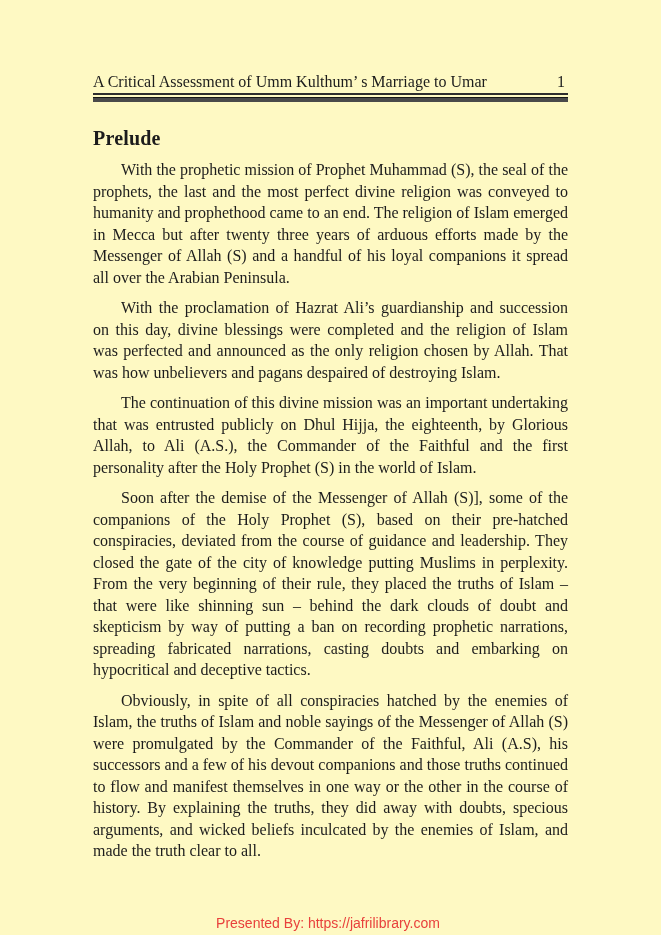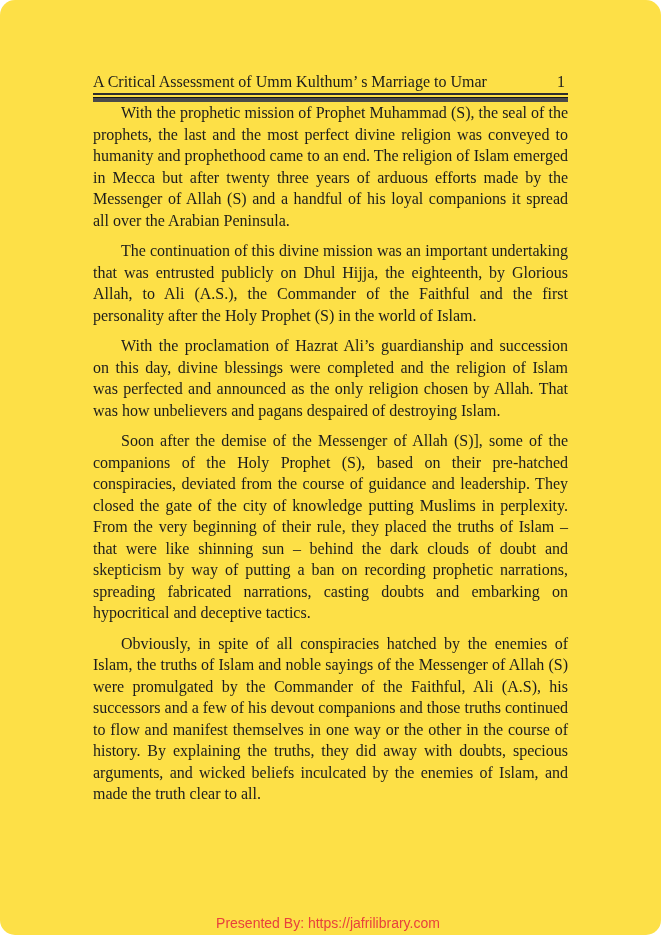--- a/index.html
+++ b/index.html
@@ -4,26 +4,25 @@
 <style>
   html, body {
     margin: 0;
     padding: 0;
     background: #ffffff;
   }
   .page {
     position: relative;
     width: 661px;
     height: 935px;
-    background: #fde047;
+    background: #fef9c3;
     overflow: hidden;
     font-family: "Liberation Serif", serif;
     color: #1c1c1c;
     box-sizing: border-box;
-    border-radius: 15px;
   }
   .content {
     margin: 0 93px;
     padding-top: 73px;
   }
   .header-row {
     display: flex;
     justify-content: space-between;
     align-items: baseline;
     font-size: 16px;
@@ -79,26 +78,27 @@
 
     <div class="running-header">
       <div class="header-row">
         <span>A Critical Assessment of Umm Kulthum’ s Marriage to Umar</span>
         <span class="page-num">1</span>
       </div>
       <div class="rule-thin"></div>
       <div class="rule-thick"></div>
     </div>
 
+    <h1 class="section-heading">Prelude</h1>
 
     <p class="body-para">With the prophetic mission of Prophet Muhammad (S), the seal of the prophets, the last and the most perfect divine religion was conveyed to humanity and prophethood came to an end. The religion of Islam emerged in Mecca but after twenty three years of arduous efforts made by the Messenger of Allah (S) and a handful of his loyal companions it spread all over the Arabian Peninsula.</p>
 
+    <p class="body-para">With the proclamation of Hazrat Ali’s guardianship and succession on this day, divine blessings were completed and the religion of Islam was perfected and announced as the only religion chosen by Allah. That was how unbelievers and pagans despaired of destroying Islam.</p>
+
     <p class="body-para">The continuation of this divine mission was an important undertaking that was entrusted publicly on Dhul Hijja, the eighteenth, by Glorious Allah, to Ali (A.S.), the Commander of the Faithful and the first personality after the Holy Prophet (S) in the world of Islam.</p>
-
-    <p class="body-para">With the proclamation of Hazrat Ali’s guardianship and succession on this day, divine blessings were completed and the religion of Islam was perfected and announced as the only religion chosen by Allah. That was how unbelievers and pagans despaired of destroying Islam.</p>
 
     <p class="body-para">Soon after the demise of the Messenger of Allah (S)], some of the companions of the Holy Prophet (S), based on their pre-hatched conspiracies, deviated from the course of guidance and leadership. They closed the gate of the city of knowledge putting Muslims in perplexity. From the very beginning of their rule, they placed the truths of Islam – that were like shinning sun – behind the dark clouds of doubt and skepticism by way of putting a ban on recording prophetic narrations, spreading fabricated narrations, casting doubts and embarking on hypocritical and deceptive tactics.</p>
 
     <p class="body-para">Obviously, in spite of all conspiracies hatched by the enemies of Islam, the truths of Islam and noble sayings of the Messenger of Allah (S) were promulgated by the Commander of the Faithful, Ali (A.S), his successors and a few of his devout companions and those truths continued to flow and manifest themselves in one way or the other in the course of history.  By explaining the truths, they did away with doubts, specious arguments, and wicked beliefs inculcated by the enemies of Islam, and made the truth clear to all.</p>
 
   </div>
 
   <div class="footer">
     <span class="footer-link">Presented By: https://jafrilibrary.com</span>
   </div>

